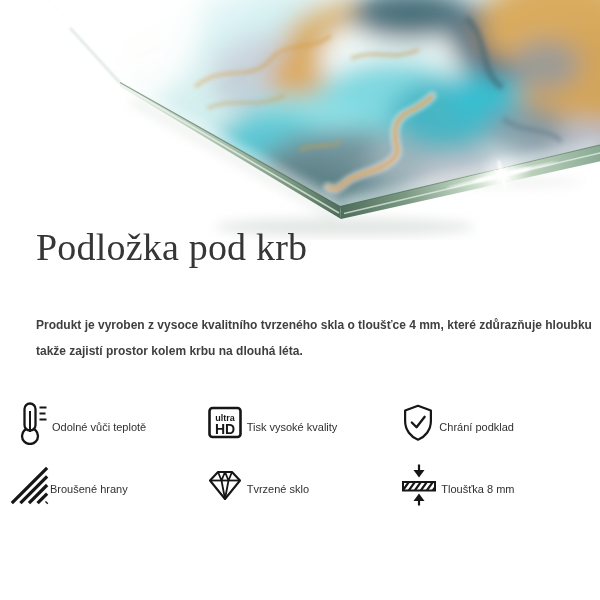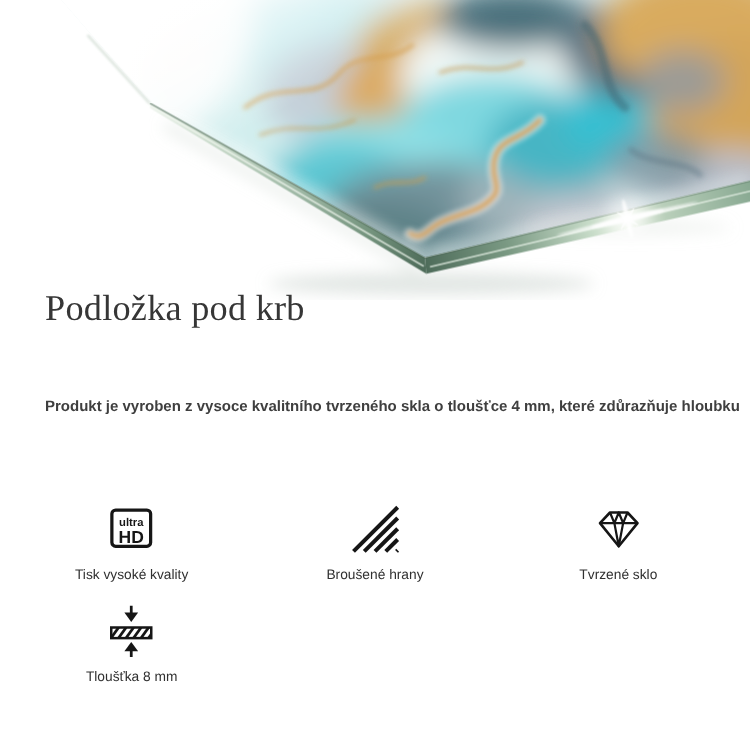--- a/index.html
+++ b/index.html
@@ -1,26 +1,26 @@
 <!DOCTYPE html>
 <html><head>
 <meta charset="utf-8">
 <style>
   html,body{margin:0;padding:0;background:#ffffff;}
   .canvas{position:relative;width:600px;height:600px;background:#fff;overflow:hidden;
           font-family:"Liberation Sans","DejaVu Sans",sans-serif;}
   .hero{position:absolute;top:0;left:0;width:600px;height:240px;}
   .page-title{position:absolute;left:36px;top:230px;margin:0;
           font-family:"Liberation Serif","DejaVu Serif",serif;font-weight:400;
-          font-size:29px;line-height:34px;color:#363636;letter-spacing:.2px;text-align:right;}
+          font-size:38px;line-height:34px;color:#363636;letter-spacing:.2px;text-align:right;}
   .desc{position:absolute;left:36px;top:312px;font-size:12px;line-height:26px;color:#3f3f3f;font-weight:bold;}
   .desc div{white-space:nowrap;}
   .features{position:absolute;left:8px;top:400px;width:584px;display:grid;
           grid-template-columns:repeat(3,1fr);row-gap:16px;}
-  .feature{display:flex;flex-direction:column;align-items:center;}
+  .feature{display:flex;flex-direction:row;align-items:center;}
   .icon-box{height:46px;display:flex;align-items:center;justify-content:center;}
   .feature-label{margin-top:8px;font-size:11px;color:#303030;}
   svg{display:block;}
 </style>
 </head>
 <body>
 
 <div class="canvas">
 
   <div class="hero">
@@ -143,36 +143,57 @@
       </g>
     </svg>
   </div>
 
   <h1 class="page-title">
     <span>Podložka pod krb</span><br>
   </h1>
 
   <div class="desc">
     <div>Produkt je vyroben z vysoce kvalitního tvrzeného skla o tloušťce 4 mm, které zdůrazňuje hloubku</div>
+    <div>takže zajistí prostor kolem krbu na dlouhá léta.</div>
   </div>
 
   <div class="features">
 
+    <div class="feature">
+      <div class="icon-box">
+        <svg width="44" height="44" viewBox="0 0 44 44" fill="none" stroke="#161616">
+          <circle cx="22" cy="35" r="8" stroke-width="2.3"></circle>
+          <rect x="16.5" y="2.5" width="11" height="27" rx="5.5" fill="#ffffff" stroke-width="2.3"></rect>
+          <path d="M22,10 L22,31" stroke-width="2"></path>
+          <path d="M31.5,6.5 H38.5 M31.5,12.5 H37.5 M31.5,18.5 H38.5" stroke-width="2.2"></path>
+        </svg>
+      </div>
+      <div class="feature-label">Odolné vůči teplotě</div>
+    </div>
 
     <div class="feature">
       <div class="icon-box">
         <svg width="44" height="44" viewBox="0 0 44 44">
           <rect x="6.5" y="7" width="31" height="29" rx="3" fill="none" stroke="#161616" stroke-width="2.6"></rect>
           <text x="22" y="19.5" text-anchor="middle" font-family="Liberation Sans, sans-serif" font-size="9" font-weight="700" fill="#161616">ultra</text>
           <text x="22" y="33" text-anchor="middle" font-family="Liberation Sans, sans-serif" font-size="14" font-weight="700" fill="#161616">HD</text>
         </svg>
       </div>
       <div class="feature-label">Tisk vysoké kvality</div>
     </div>
 
+    <div class="feature">
+      <div class="icon-box">
+        <svg width="42" height="42" viewBox="0 0 44 44" fill="none" stroke="#161616" stroke-linejoin="round">
+          <path d="M22,4 L35.5,9 V20 C35.5,29.5 29.5,36.5 22,39.5 C14.5,36.5 8.5,29.5 8.5,20 V9 Z" stroke-width="2.3"></path>
+          <path d="M15.5,21.5 L20.5,26.5 L29,15.5" stroke-width="2.4" stroke-linecap="round"></path>
+        </svg>
+      </div>
+      <div class="feature-label">Chrání podklad</div>
+    </div>
 
     <div class="feature">
       <div class="icon-box">
         <svg width="42" height="42" viewBox="0 0 44 44" stroke="#161616" stroke-width="3.4">
           <path d="M4,41 L41,4"></path>
           <path d="M13,41 L41,13"></path>
           <path d="M22,41 L41,22"></path>
           <path d="M31,41 L41,31"></path>
           <path d="M40,41 L41,40"></path>
         </svg>

